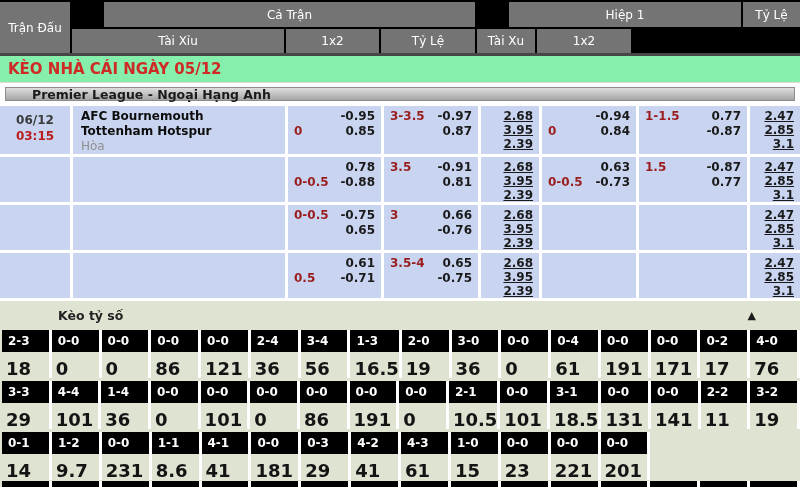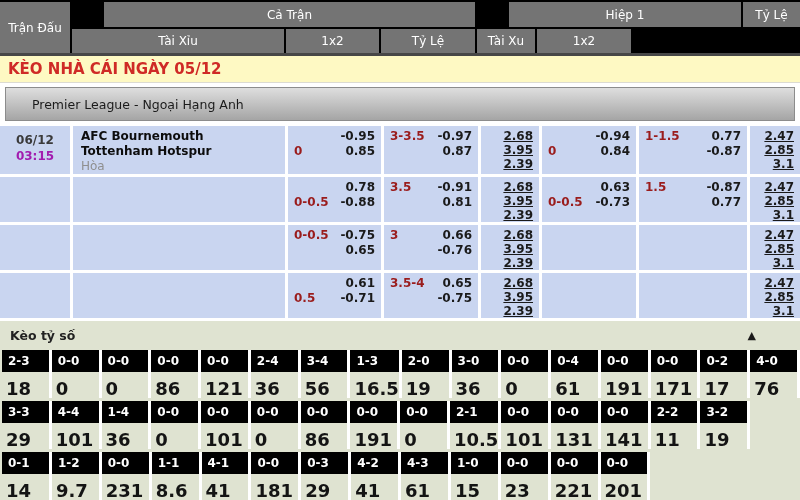--- a/index.html
+++ b/index.html
@@ -18,60 +18,60 @@
   }
   .hcell {
     background: #747474; color: #fff; font-size: 12px;
     display: flex; align-items: center; justify-content: center;
   }
   .span2r { grid-row: span 2; }
   .span3c { grid-column: span 3; margin-left: 32px; }
 
   
   .title-strip {
-    height: 27px; background: #fef9c3; color: #cf2a26;
+    height: 27px; background: #86efac; color: #cf2a26;
     font-weight: bold; font-size: 15px;
     display: flex; align-items: center; padding-left: 8px;
     border-bottom: 1px solid #dcdbd2;
   }
 
   
   .league-bar {
-    margin: 4px 5px 2px 5px; height: 34px;
+    margin: 4px 5px 2px 5px; height: 14px;
     background: linear-gradient(#dedede, #a5a5a5);
     border: 1px solid #8c8c8c;
-    font-weight: normal; font-size: 12.5px; color: #1b1b1b;
+    font-weight: bold; font-size: 12.5px; color: #1b1b1b;
     display: flex; align-items: center; padding-left: 26px;
   }
 
   
   .odds { padding-top: 3px; background: #fff; }
   .odds-row {
     display: grid;
     grid-template-columns: 70px 212px 93px 94px 58px 94px 108px 1fr;
     gap: 3px; margin-bottom: 3px;
   }
   .cell { background: #c9d5f0; min-height: 45px; font-size: 12px; font-weight: bold; color: #1a1a1a; }
   .time-cell { text-align: center; padding-top: 6px; line-height: 16px; }
   .date-txt { color: #3a3a3a; }
-  .time-txt { color: #a21caf; text-align: center; }
+  .time-txt { color: #b91c1c; text-align: center; }
   .match-cell { padding: 3px 0 0 8px; line-height: 15px; }
   .team { color: #0d0d0d; }
   .draw { color: #8f8f8f; font-weight: normal; }
   .odds-cell { display: flex; padding: 3px 6px 0 6px; }
   .hc { width: 44%; color: #9a1c1c; }
   .hc div, .ods div { height: 15px; line-height: 15px; }
   .ods { width: 56%; text-align: right; }
   .x2-cell { text-align: right; padding: 3px 6px 0 0; }
   .x2-cell div { height: 14px; line-height: 14px; text-decoration: underline; }
 
   
   .score-sec { background: #dfe3d1; padding-top: 2px; }
   .score-hdr { height: 24px; display: flex; align-items: center; padding: 0 44px 0 10px;
-               font-weight: bold; font-size: 12.5px; color: #222; }
+               font-weight: bold; font-size: 12.5px; color: #222; margin-left: 48px; }
   .score-hdr .sp { flex: 1; }
   .arrow { font-size: 11px; color: #1a1a1a; cursor: pointer; }
   .score-grid { display: grid; grid-template-columns: repeat(16, 1fr); padding-left: 2px; margin-top: 3px; }
   .score-col { border-right: 3px solid #fff; }
   .score-col.empty { border-right: none; }
   .score-box {
     height: 22px; background: #000; color: #fff; font-weight: bold;
     font-size: 12px; line-height: 22px; padding-left: 6px; margin-bottom: 2px;
   }
   .score-val { height: 24px; font-weight: bold; font-size: 18px; color: #141414;
@@ -400,20 +400,24 @@
         </div>
         <div class="score-col">
           <div class="score-box">2-1</div>
           <div class="score-val">10.5</div>
         </div>
         <div class="score-col">
           <div class="score-box">0-0</div>
           <div class="score-val">101</div>
         </div>
         <div class="score-col">
+          <div class="score-box">3-1</div>
+          <div class="score-val">18.5</div>
+        </div>
+        <div class="score-col">
           <div class="score-box">0-0</div>
           <div class="score-val">131</div>
         </div>
         <div class="score-col">
           <div class="score-box">0-0</div>
           <div class="score-val">141</div>
         </div>
         <div class="score-col">
           <div class="score-box">2-2</div>
           <div class="score-val">11</div>

